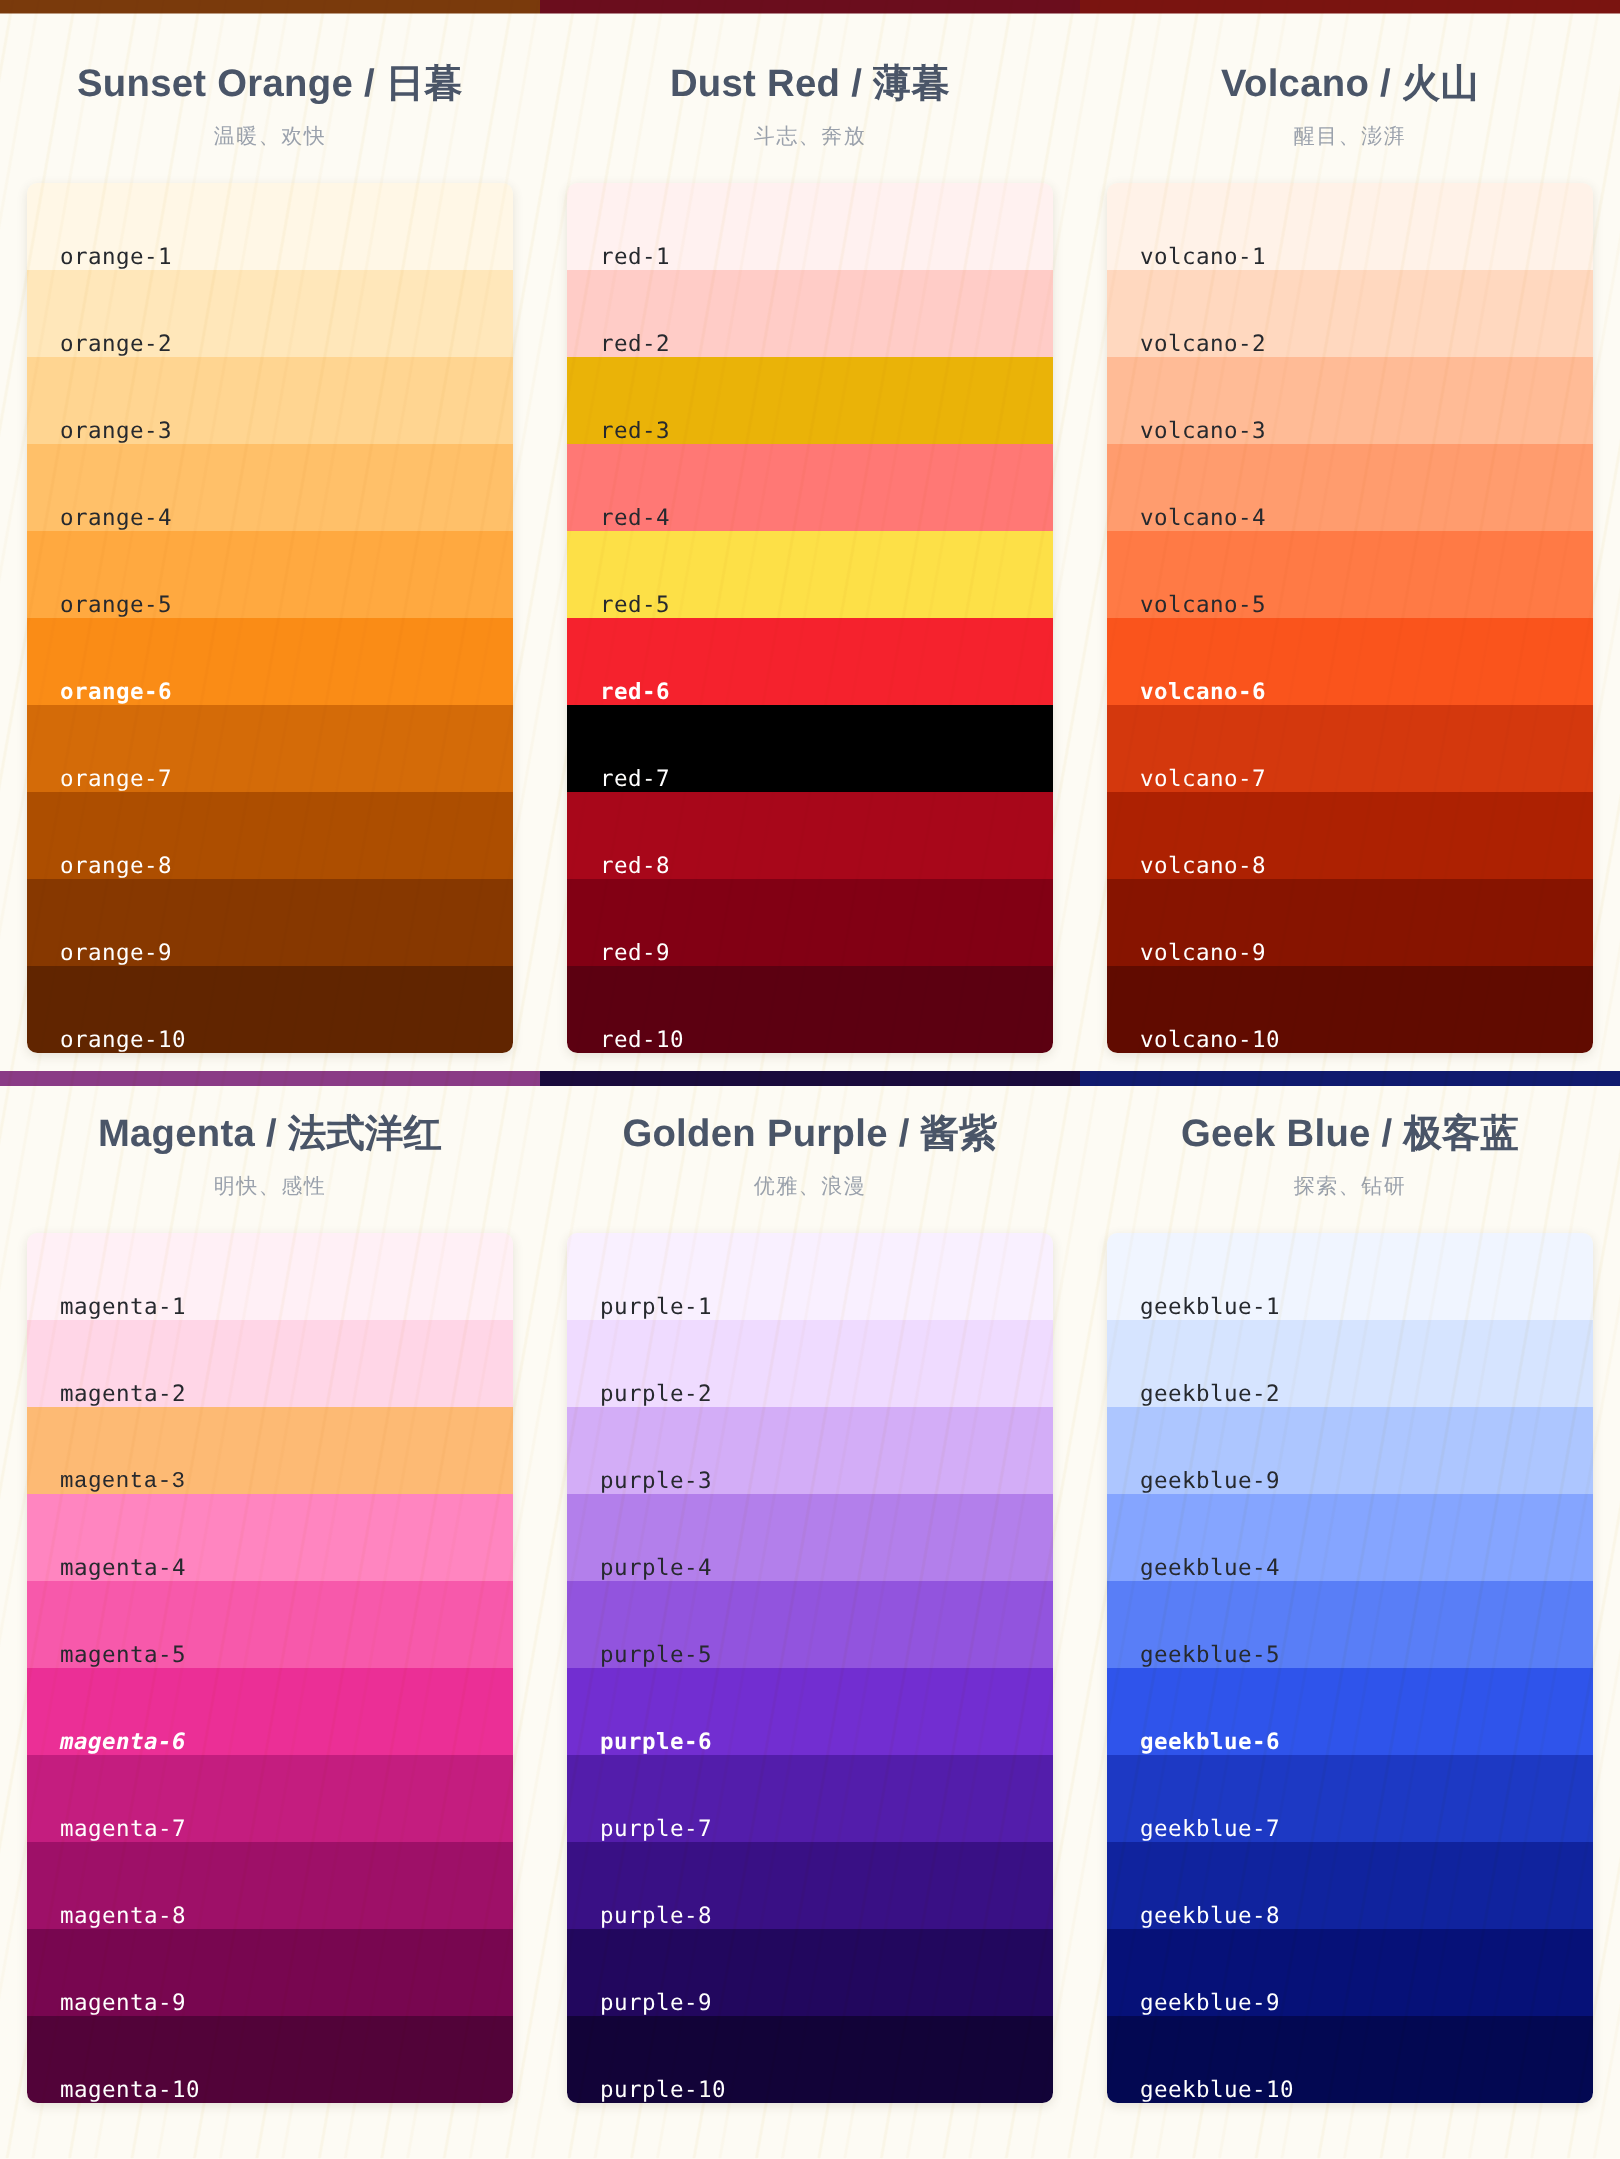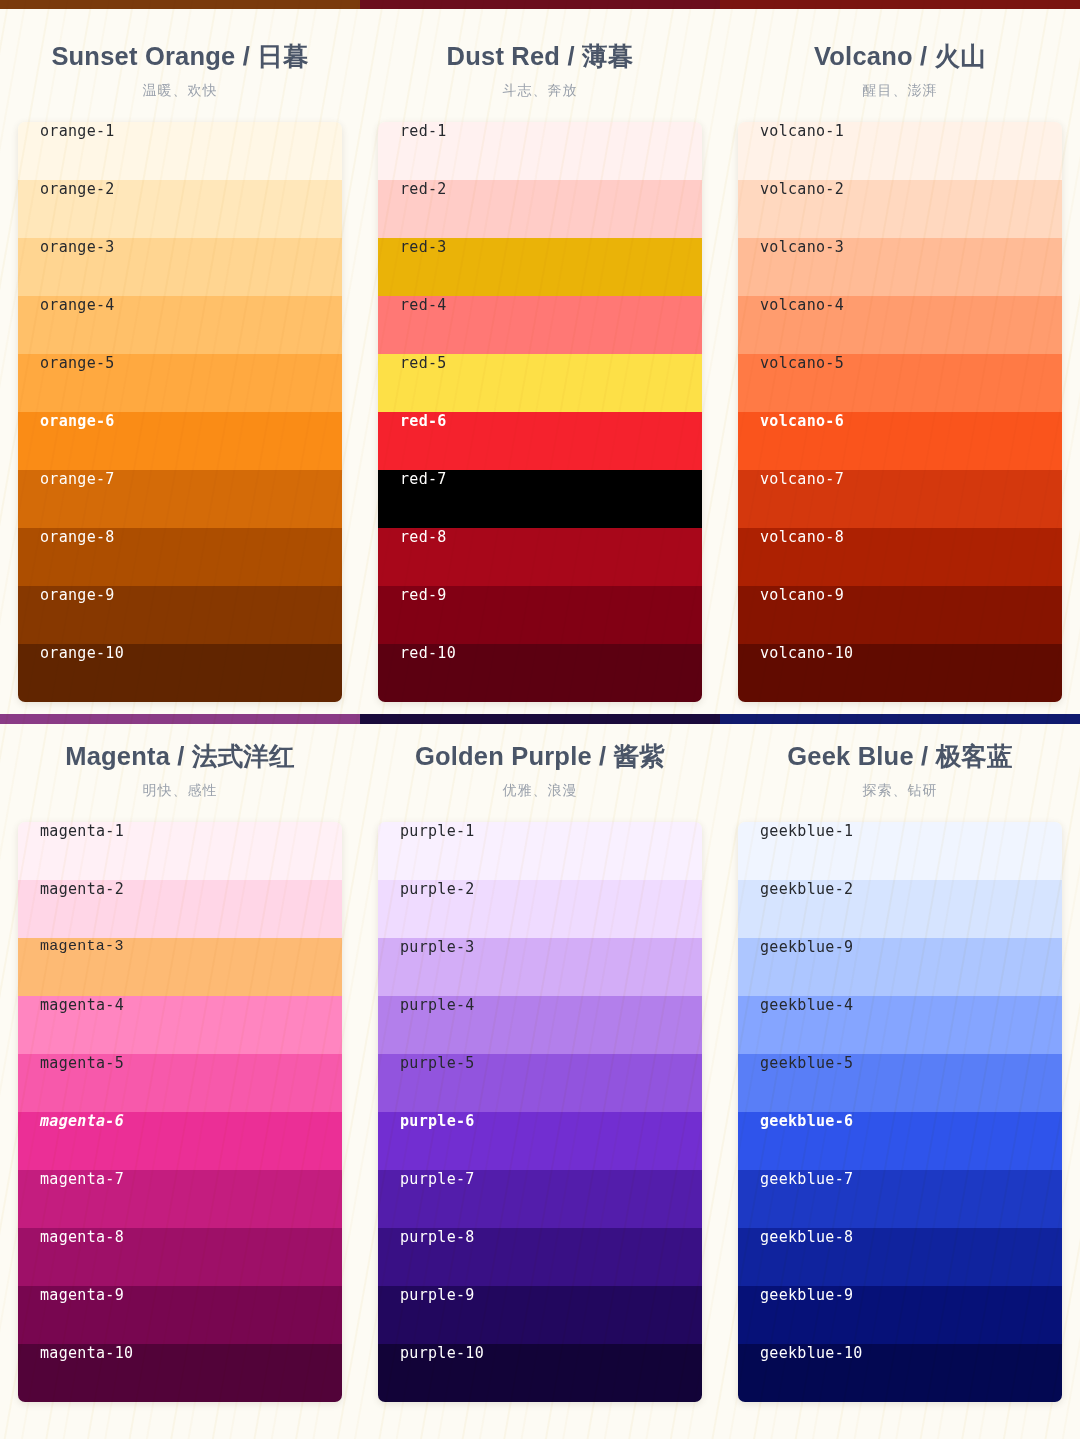--- a/index.html
+++ b/index.html
@@ -46,21 +46,21 @@
     letter-spacing:.2px;line-height:1.15;white-space:nowrap;
   }
   .col-sub{
     font-size:14px;color:#9aa1ac;margin-top:11px;letter-spacing:1px;
   }
   .ramp{
     margin-top:22px;border-radius:7px;overflow:hidden;
     box-shadow:0 2px 7px rgba(80,60,40,.13);
   }
   .swatch{
-    height:58px;display:flex;align-items:flex-start;
+    height:58px;display:flex;align-items:flex-end;
     padding-left:22px;box-sizing:border-box;
     font-family:"DejaVu Sans Mono","Liberation Mono",monospace;
     font-size:15px;letter-spacing:.3px;
   }
   .swatch.dark-text{color:#26292e;}
   .swatch.light-text{color:#ffffff;}
   .swatch.accent{font-weight:bold;}
 </style>
 </head>
 <body style="background: rgb(253, 251, 244);">

